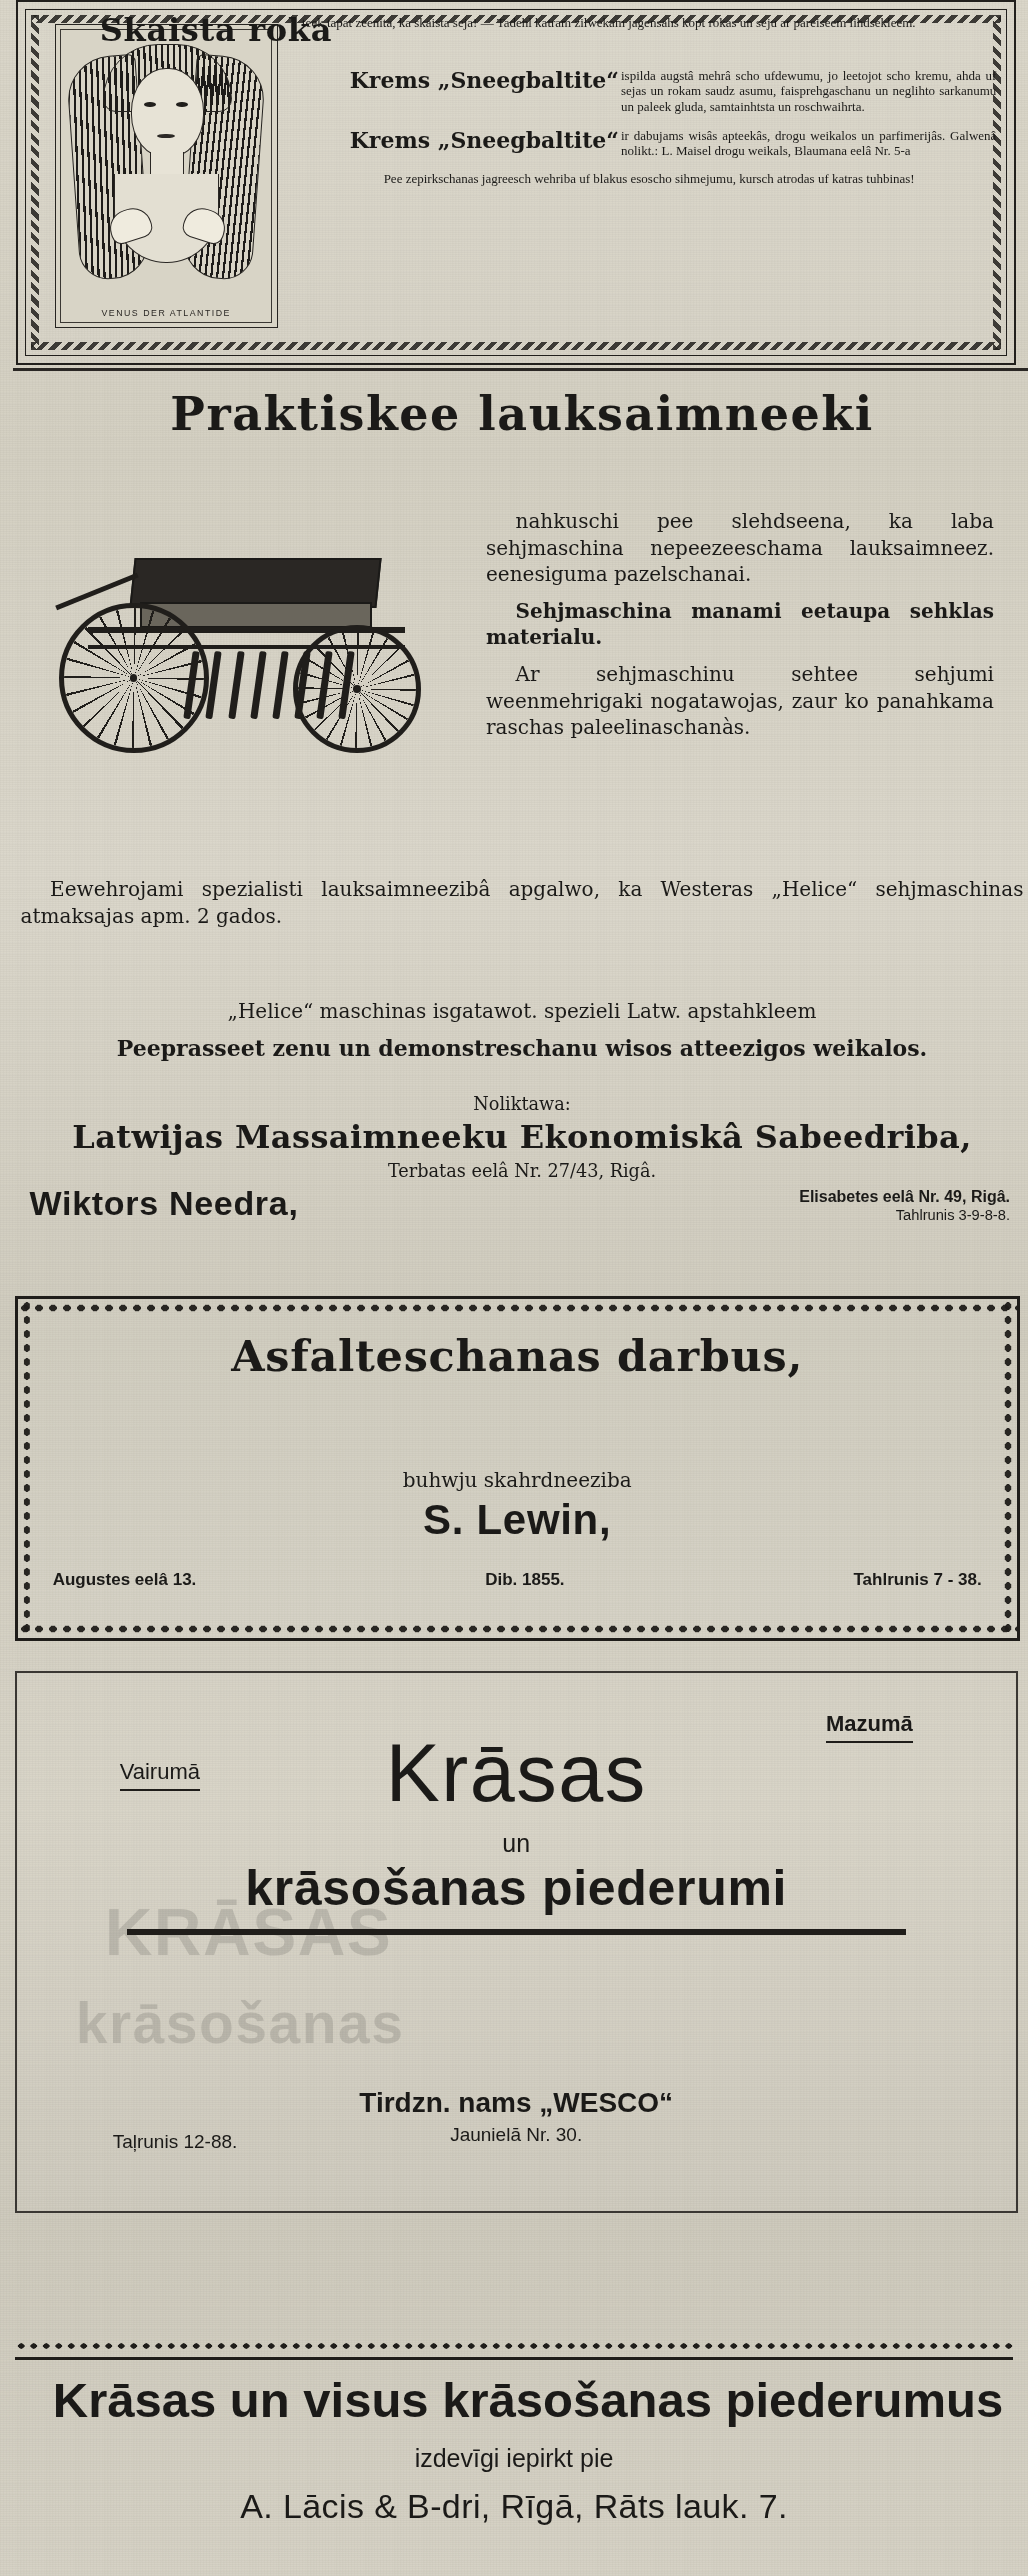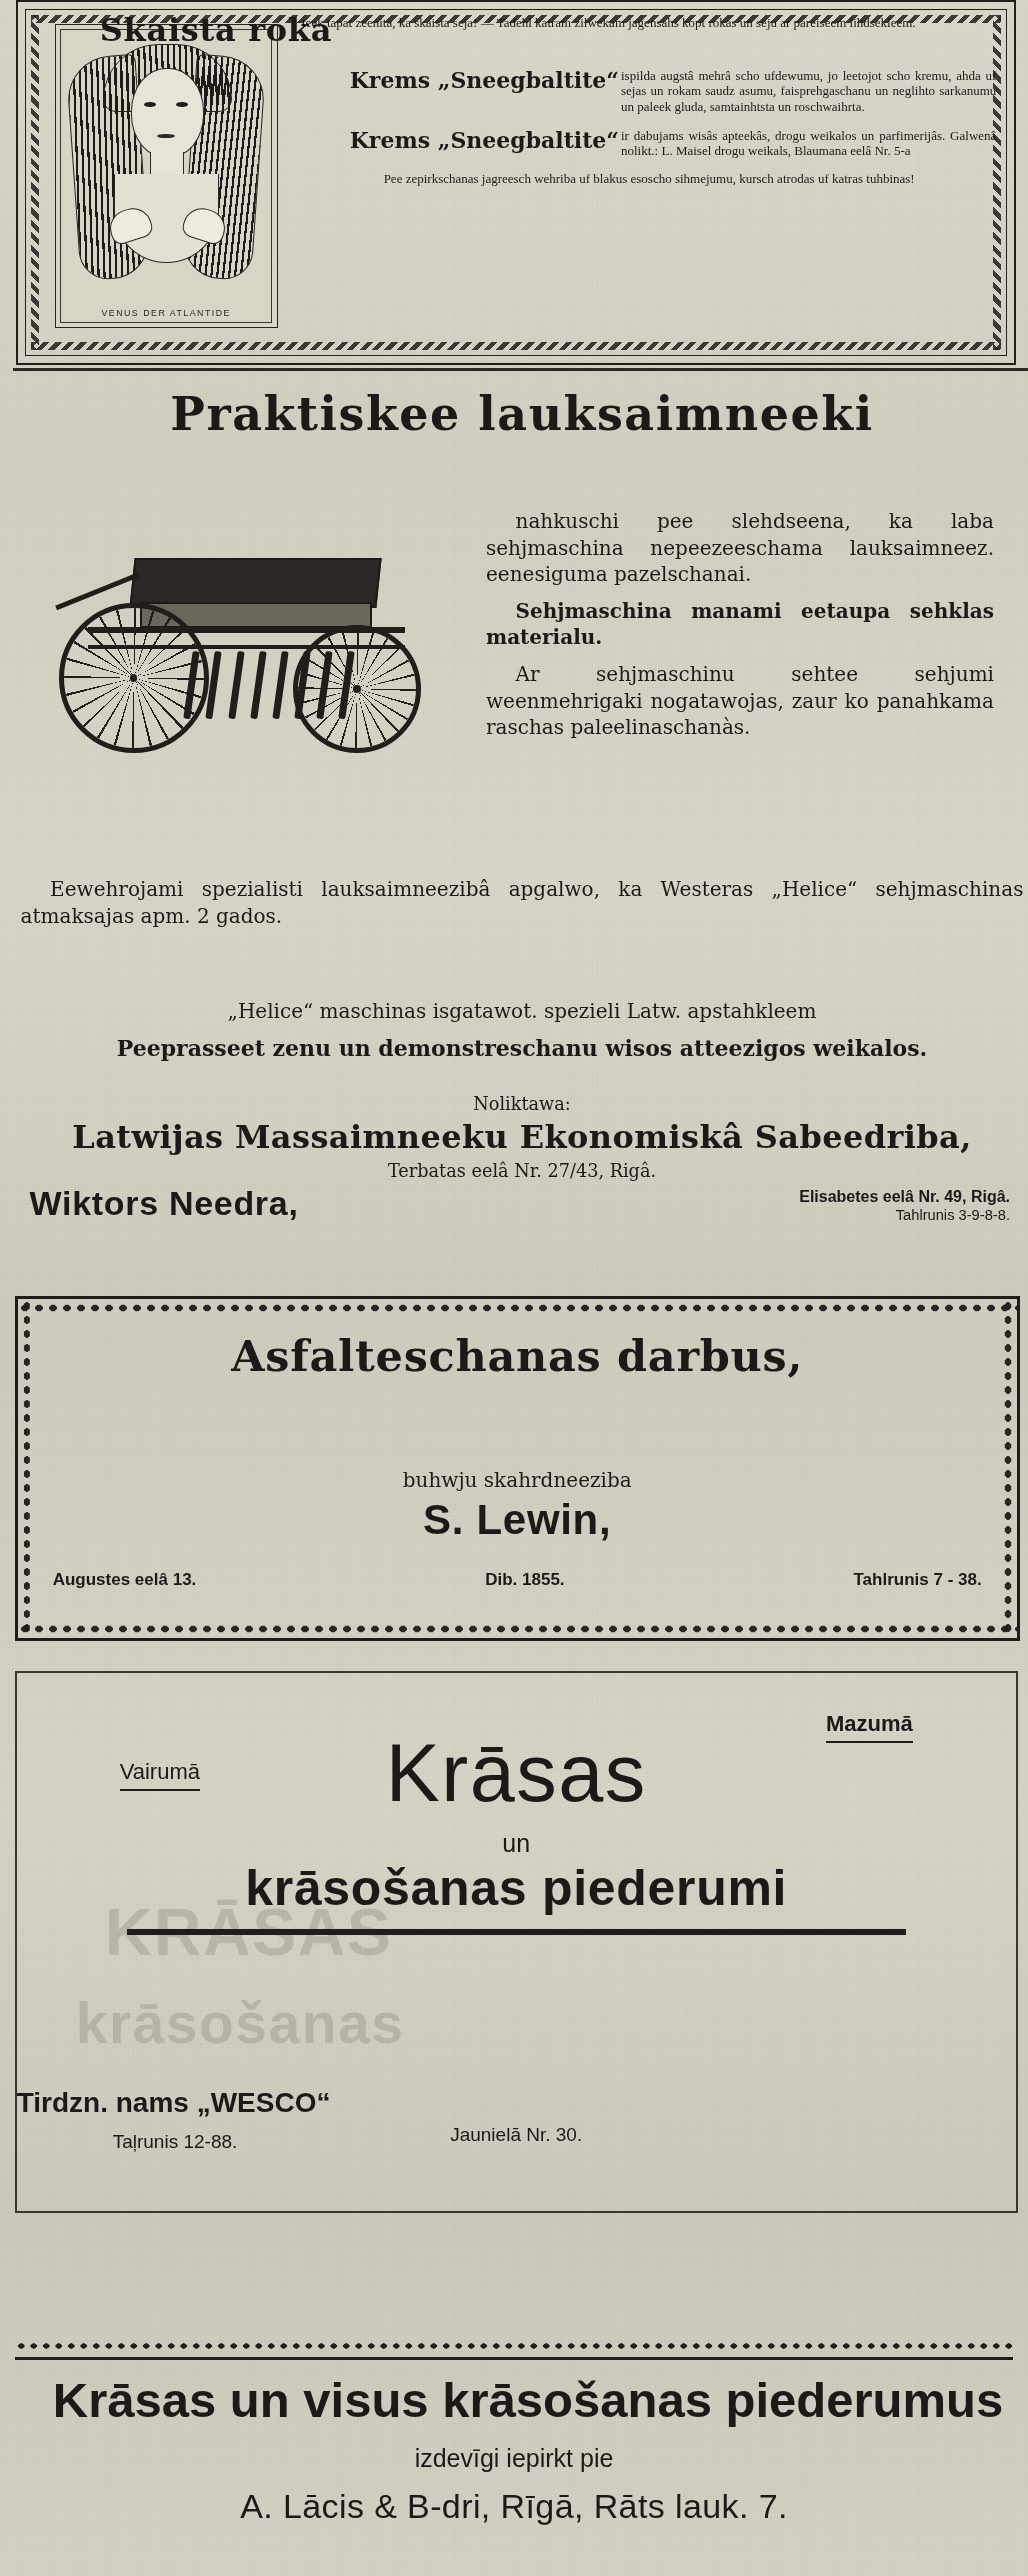--- a/index.html
+++ b/index.html
@@ -244,21 +244,21 @@
     font-family:"Liberation Sans", sans-serif;font-size:25px;
   }
   .ad4-pied{
     position:absolute;left:0;right:0;top:186px;text-align:center;
     font-family:"Liberation Sans", sans-serif;font-weight:bold;font-size:50px;letter-spacing:0.7px;
   }
   .ad4-pied-rule{
     position:absolute;left:110px;right:110px;top:256px;height:5.9px;background:#1f1d1a;
   }
   .ad4-wesco{
-    position:absolute;left:0;right:0;top:414px;text-align:left;
+    position:absolute;left:0;right:0;top:414px;text-align:center;
     font-family:"Liberation Sans", sans-serif;font-weight:bold;font-size:28px;
   }
   .ad4-jaun{
     position:absolute;left:0;right:0;top:451px;text-align:center;
     font-family:"Liberation Sans", sans-serif;font-size:19px;
   }
   .ad4-tel{
     position:absolute;left:96px;top:458px;
     font-family:"Liberation Sans", sans-serif;font-size:19px;
   }

